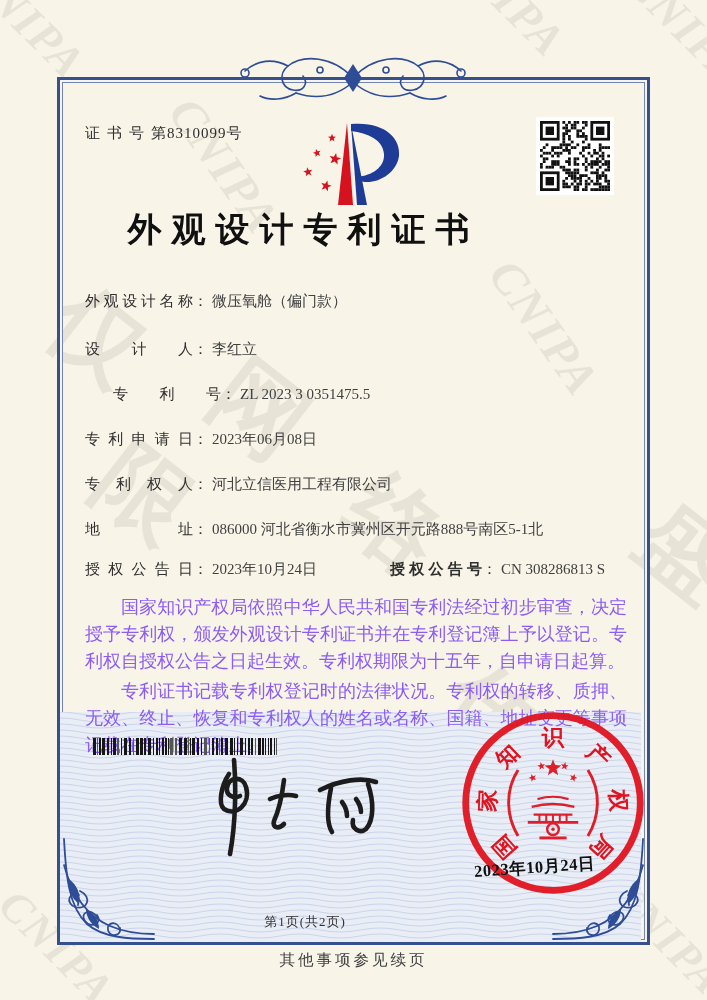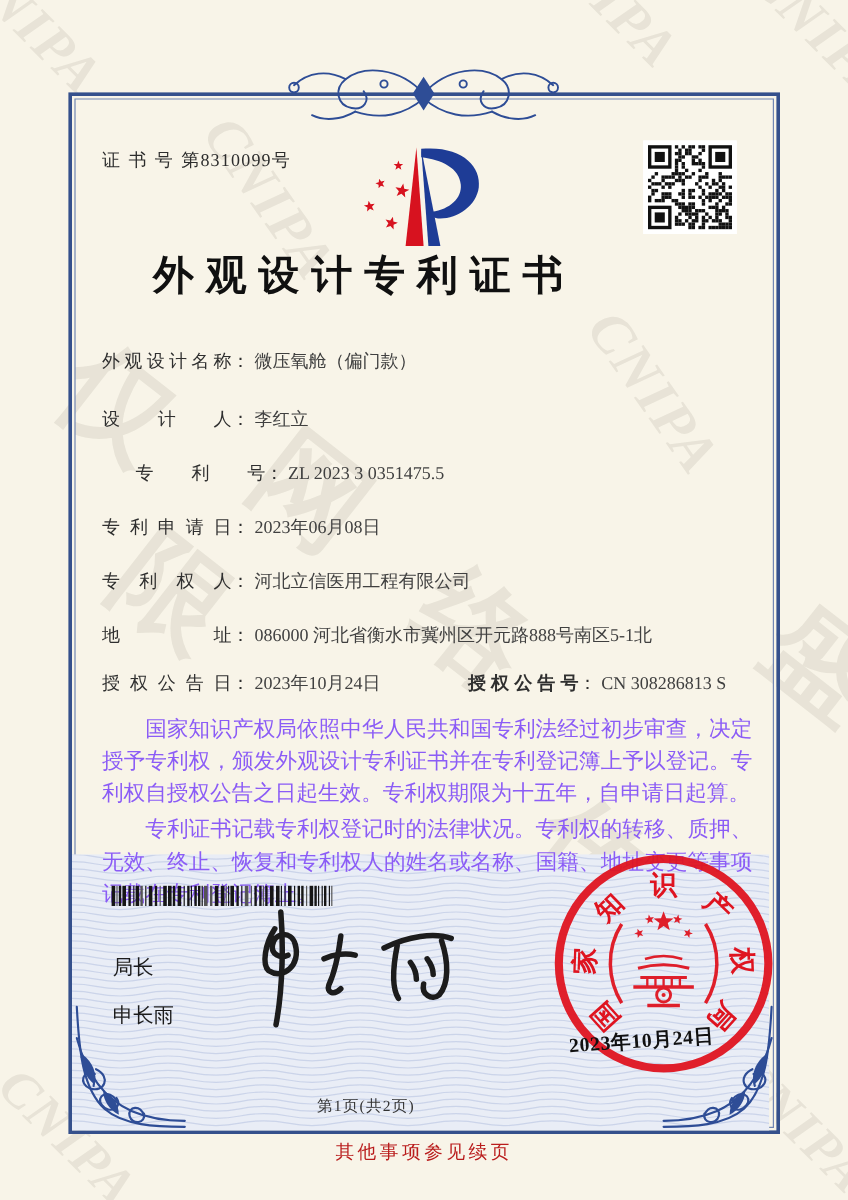--- a/index.html
+++ b/index.html
@@ -60,21 +60,21 @@
 
   .seal{position:absolute;left:456px;top:706px;width:194px;height:194px;z-index:7;}
   .seal-date{position:absolute;left:474px;top:855px;width:170px;z-index:8;
              font-size:16.5px;font-weight:bold;color:#111;transform:rotate(-4deg);
              letter-spacing:0.5px;}
 
   .page-indicator{position:absolute;left:57px;top:913px;width:496px;text-align:center;z-index:6;
                   font-size:13px;color:#333;letter-spacing:1px;}
 
   .continuation{position:absolute;left:57px;top:950px;width:593px;text-align:center;z-index:5;
-                font-size:15.5px;color:#b91c1c;letter-spacing:3px;}
+                font-size:15.5px;color:#404040;letter-spacing:3px;}
 </style>
 </head>
 <body>
 
 <div class="page">
 
   <div class="wm-layer" id="wm-layer">
       <span class="wm latin" style="left: -48px; top: -8px; font-size: 46px; transform: rotate(45deg);">CNIPA</span>
       <span class="wm latin" style="left: 432px; top: -30px; font-size: 46px; transform: rotate(45deg);">CNIPA</span>
       <span class="wm latin" style="left: 612px; top: 0px; font-size: 46px; transform: rotate(45deg);">CNIPA</span>
@@ -501,24 +501,20 @@
       <rect x="163" y="0" width="1" height="17" fill="#555"></rect>
       <rect x="166" y="0" width="3" height="17" fill="#161616"></rect>
       <rect x="170" y="0" width="2" height="17" fill="#161616"></rect>
       <rect x="173" y="0" width="1" height="17" fill="#161616"></rect>
       <rect x="176" y="0" width="1" height="17" fill="#161616"></rect>
       <rect x="178" y="0" width="2" height="17" fill="#161616"></rect>
       <rect x="182" y="0" width="1" height="17" fill="#161616"></rect>
       <rect x="184" y="0" width="1" height="17" fill="#555"></rect>
     </svg>
 
-  <div class="signer">
-    <div>局长</div>
-    <div>申长雨</div>
-  </div>
 
   <svg class="signature" viewBox="0 0 205 118">
     <g stroke="#1c1c1c" fill="none" stroke-width="4.6" stroke-linecap="round" stroke-linejoin="round">
       <path d="M33,24 C25,36 22,54 28,59 C40,67 55,54 50,37 C47,25 32,27 31,38 C30,45 37,49 44,46"></path>
       <path d="M38,10 C40,34 40,72 34,104"></path>
       <path d="M88,30 C86,46 83,60 78,71 C76,77 82,80 88,74"></path>
       <path d="M74,49 C82,45 93,44 100,46"></path>
       <path d="M124,40 C144,30 166,27 180,32"></path>
       <path d="M135,38 C131,58 131,74 136,82"></path>
       <path d="M172,34 C178,52 178,70 170,79 C164,84 155,79 157,70"></path>

